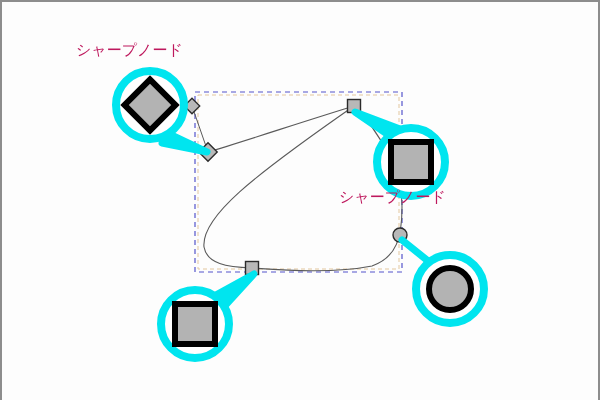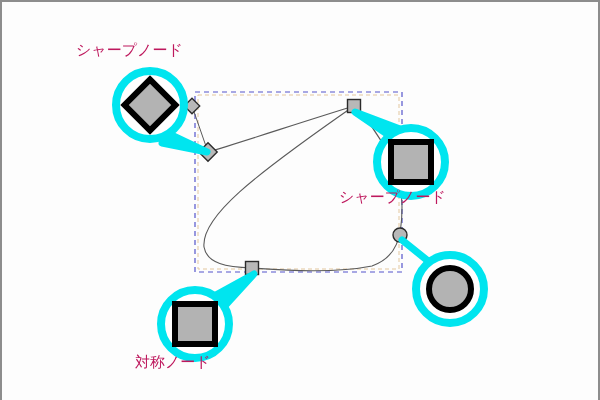--- a/index.html
+++ b/index.html
@@ -117,16 +117,15 @@
     <circle cx="448" cy="287" r="34" fill="#ffffff" stroke="#00e5ef" stroke-width="8"></circle>
     <g>
       <circle cx="448" cy="287" r="21" fill="#b3b3b3" stroke="#000000" stroke-width="6"></circle>
     </g>
   </svg>
 
   <div class="label" style="left:74px; top:41px;">シャープノード</div>
 
   <div class="label" style="left:337px; top:188px;">シャープノード</div>
 
-  <div class="label" style="left:133px; top:353px;">対称ノード</div>
 
 
 </div>
 
 </body></html>

